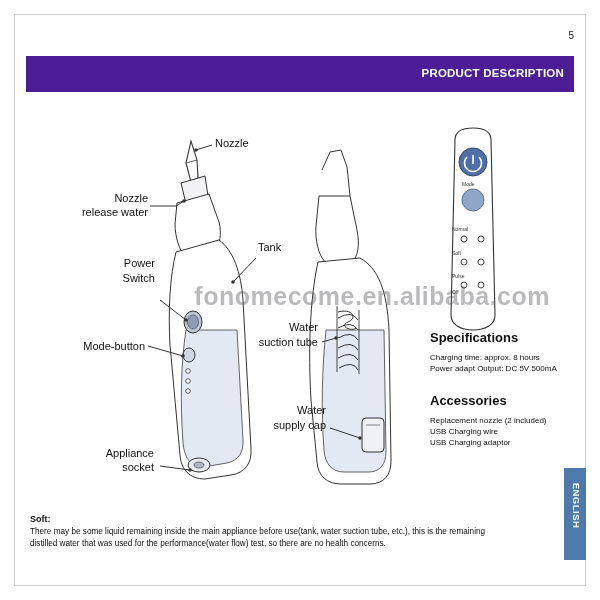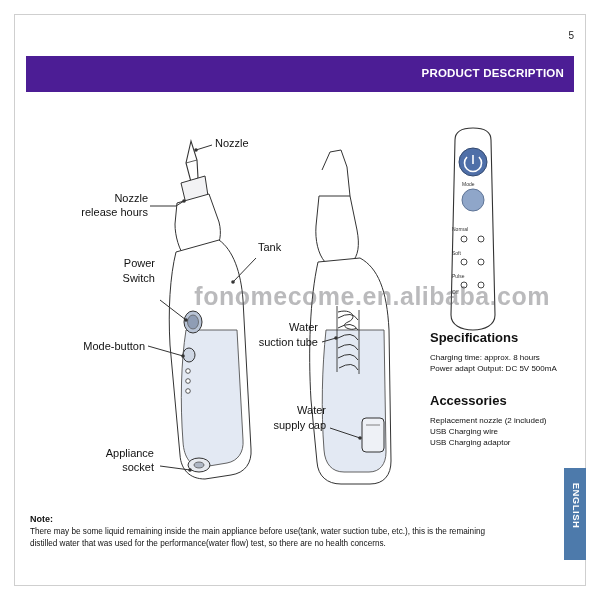--- a/index.html
+++ b/index.html
@@ -211,21 +211,21 @@
       <circle cx="190" cy="470" r="1.8"></circle>
       <circle cx="233" cy="282" r="1.8"></circle>
       <circle cx="336" cy="338" r="1.8"></circle>
       <circle cx="360" cy="438" r="1.8"></circle>
     </g>
   </svg>
 
   <div class="lbl" style="left:215px;top:137px;">Nozzle</div>
 
   <div class="lbl r" style="left:60px;top:192px;width:88px;">Nozzle</div>
-  <div class="lbl r" style="left:40px;top:206px;width:108px;">release hours</div>
+  <div class="lbl r" style="left:40px;top:206px;width:108px;">release water</div>
 
   <div class="lbl r" style="left:70px;top:257px;width:85px;">Power</div>
   <div class="lbl r" style="left:70px;top:272px;width:85px;">Switch</div>
 
   <div class="lbl r" style="left:50px;top:340px;width:95px;">Mode-button</div>
 
   <div class="lbl r" style="left:52px;top:447px;width:102px;">Appliance</div>
   <div class="lbl r" style="left:52px;top:461px;width:102px;">socket</div>
 
   <div class="lbl" style="left:258px;top:241px;">Tank</div>
@@ -248,18 +248,18 @@
     <div>Power adapt Output: DC 5V  500mA</div>
   </div>
 
   <div class="sec-title" style="left:430px;top:393px;">Accessories</div>
   <div class="sec-body" style="left:430px;top:415px;">
     <div>Replacement nozzle (2 included)</div>
     <div>USB Charging wire</div>
     <div>USB Charging adaptor</div>
   </div>
 
-  <div class="note-title">Note:</div>
+  <div class="note-title">Soft:</div>
   <div class="note-body">There may be some liquid remaining inside the main appliance before use(tank, water suction tube, etc.), this is the remaining distilled water that was used for the performance(water flow) test, so there are no health concerns.</div>
 
   <div class="watermark">fonomecome.en.alibaba.com</div>
 
 </div>
 
 </body></html>

